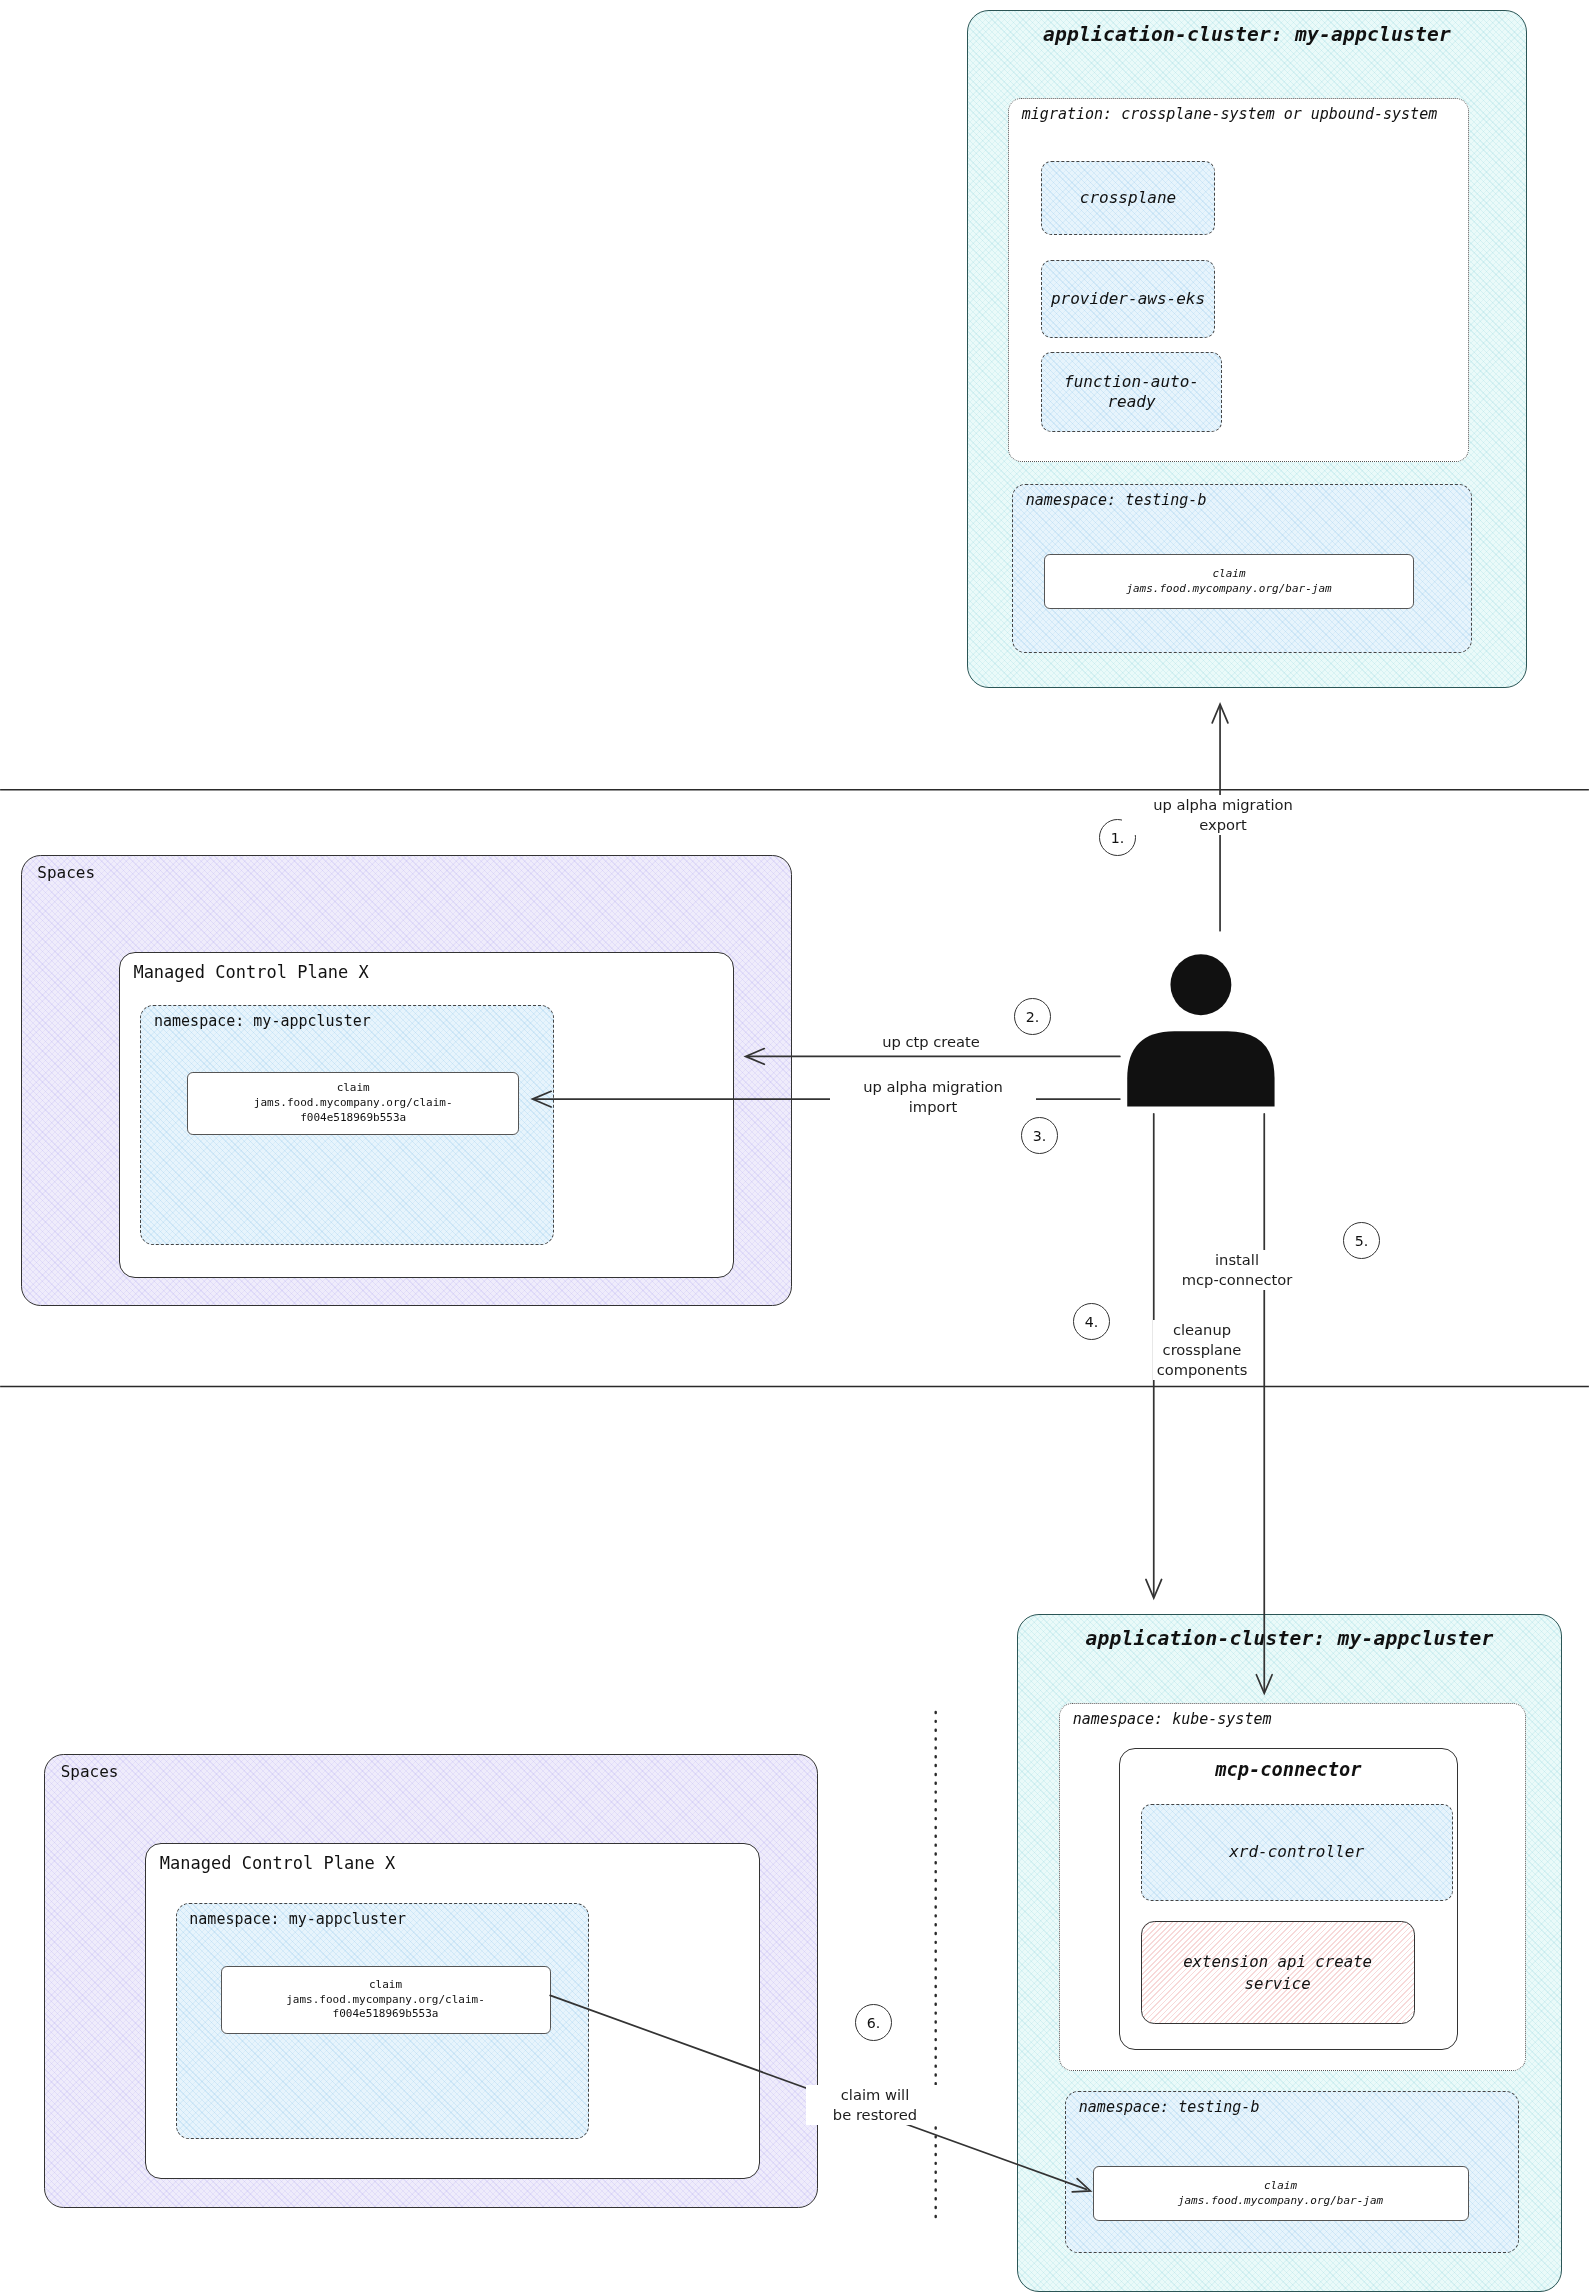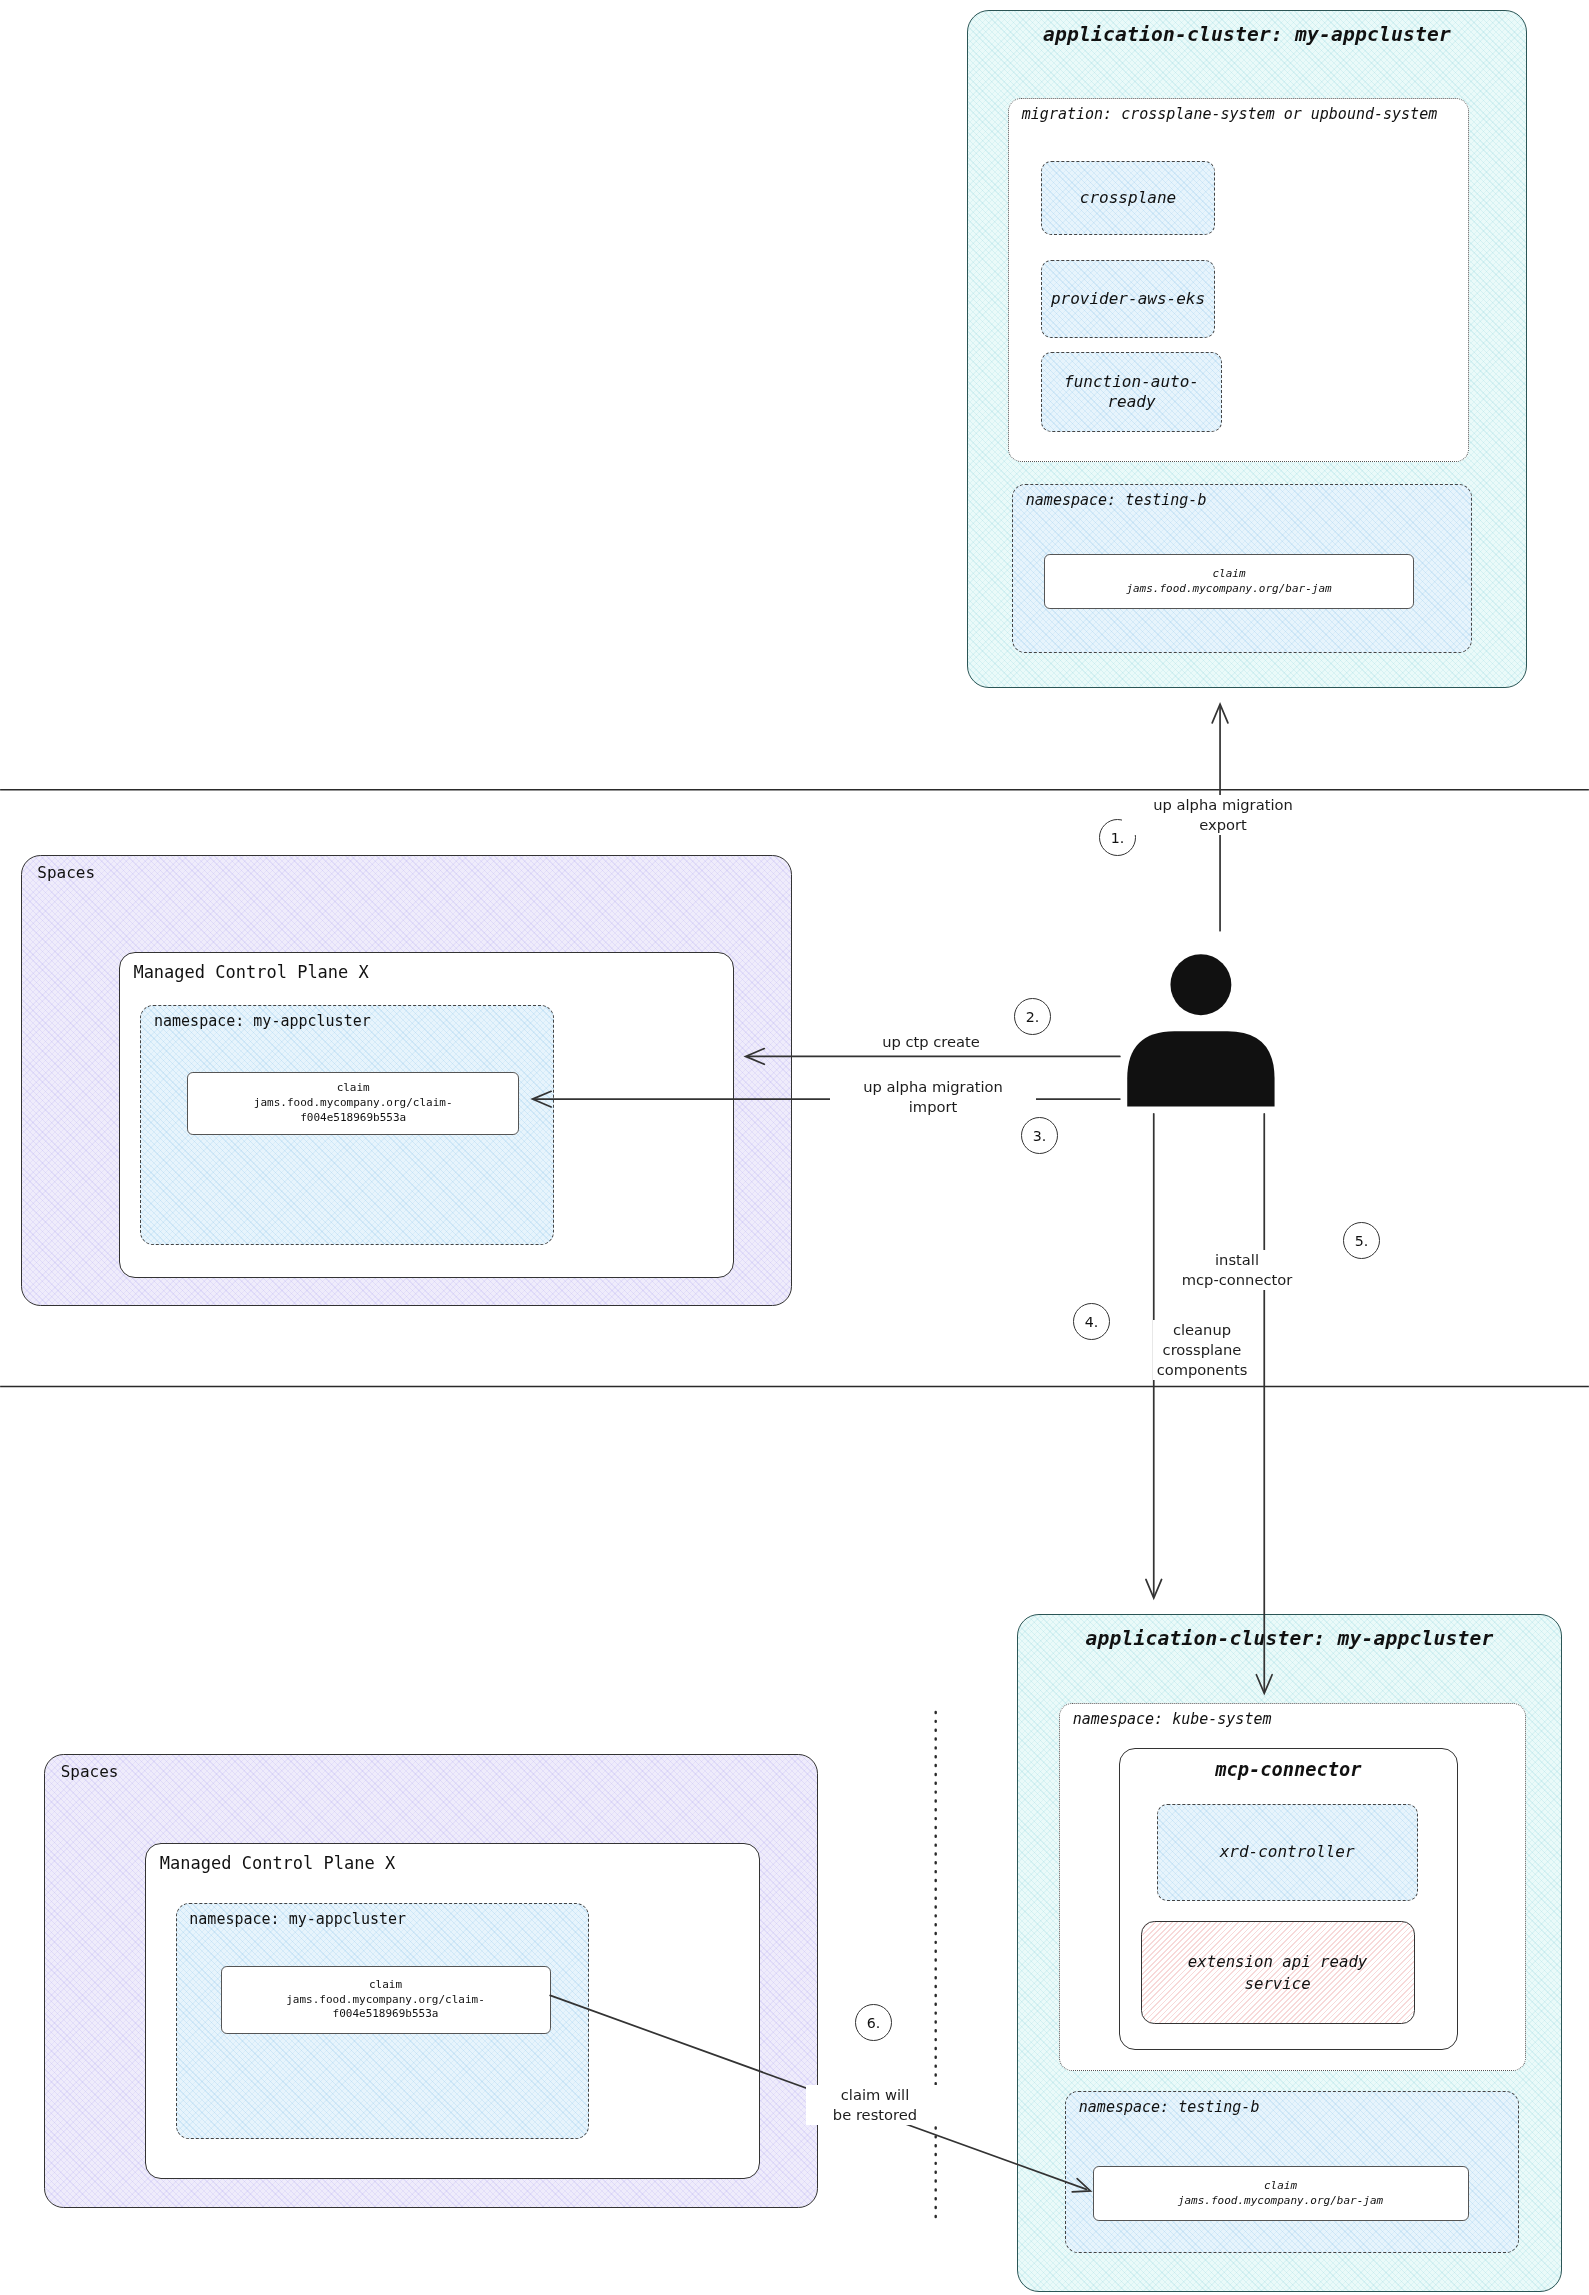--- a/index.html
+++ b/index.html
@@ -78,22 +78,22 @@
     </div>
   </div>
 
   <div class="abs cluster hatch-cyan" style="left:1017px;top:1614px;width:545px;height:678px;">
     <div class="cluster-title">application-cluster: my-appcluster</div>
 
     <div class="abs ns-dotted" style="left:41px;top:88px;width:467px;height:368px;">
       <div class="ns-label">namespace: kube-system</div>
       <div class="abs mcp-box" style="left:59px;top:44px;width:339px;height:302px;">
         <div class="mcpc-title">mcp-connector</div>
-        <div class="abs component hatch-blue" style="left:20.6px;top:55px;width:261px;height:97px;margin-left:16px;">xrd-controller</div>
-        <div class="abs ext-api hatch-pink" style="left:20.6px;top:172px;width:274px;height:103px;">extension api ready
+        <div class="abs component hatch-blue" style="left:20.6px;top:55px;width:312px;height:97px;">xrd-controller</div>
+        <div class="abs ext-api hatch-pink" style="left:20.6px;top:172px;width:274px;height:103px;">extension api create
 service</div>
       </div>
     </div>
 
     <div class="abs ns-dashed hatch-blue" style="left:47px;top:476px;width:454px;height:162px;">
       <div class="ns-label">namespace: testing-b</div>
       <div class="abs white-box" style="left:26.5px;top:74px;width:376px;height:55px;">claim
 jams.food.mycompany.org/bar-jam</div>
     </div>
   </div>

